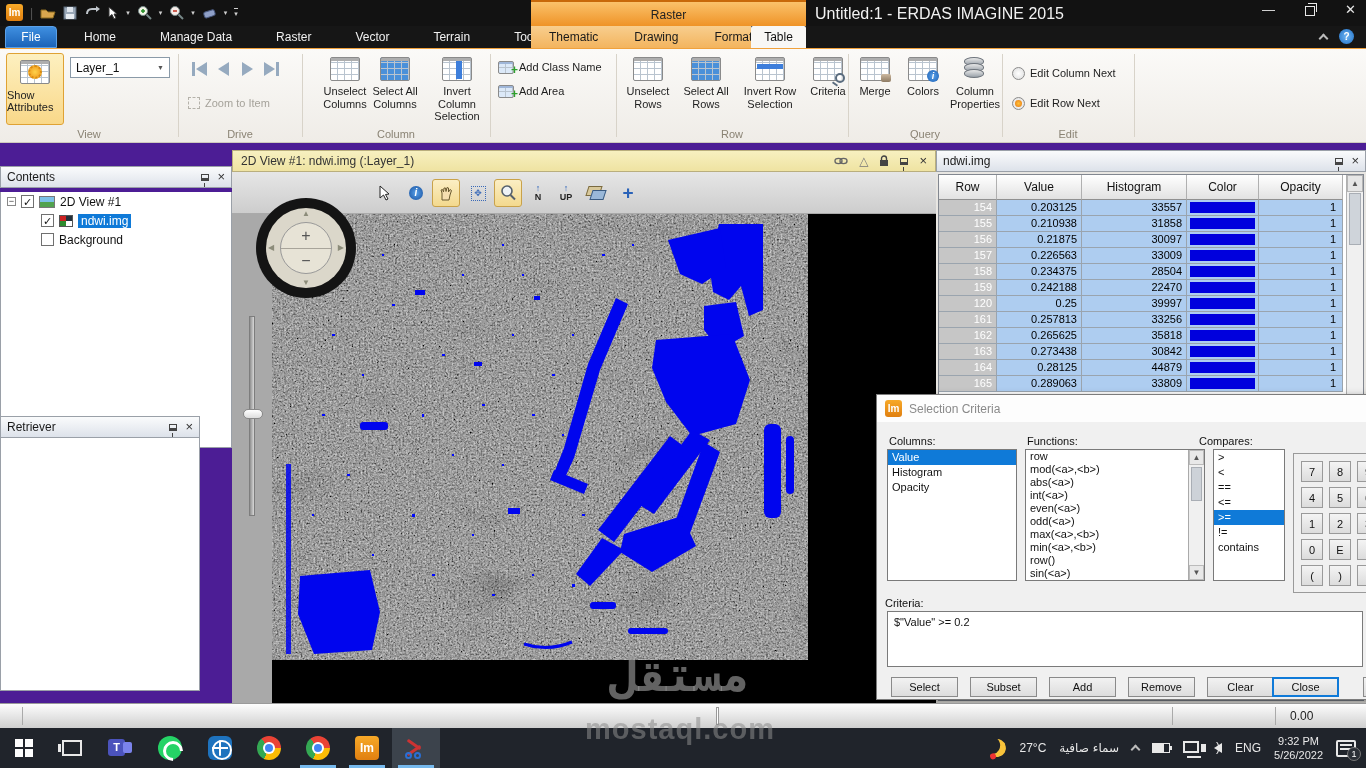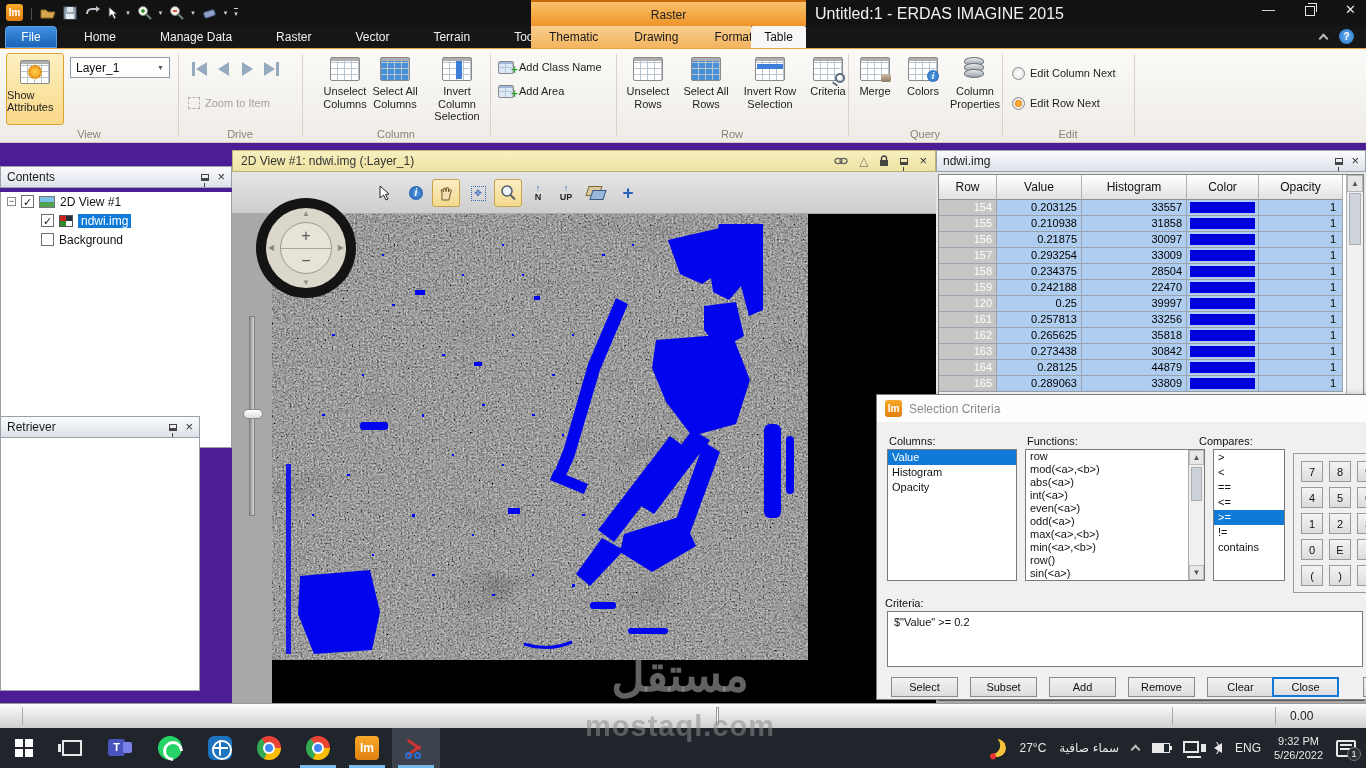--- a/index.html
+++ b/index.html
@@ -168,21 +168,21 @@
   .net-ic { width:16px; height:12px; border:2px solid #e8e8e8; }
   .net-ic:after { content:""; position:absolute; left:2px; top:13px; width:14px; height:2px; background:#e8e8e8; }
   .batt-ic { width:18px; height:10px; border:1px solid #e8e8e8; position:relative; background:linear-gradient(90deg,#e8e8e8 0 70%,transparent 70%); }
   .batt-ic:after { content:""; position:absolute; right:-3px; top:2px; width:2px; height:4px; background:#e8e8e8; }
   .spk-ic { width:0; height:0; border-top:5px solid transparent; border-bottom:5px solid transparent; border-right:8px solid #e8e8e8; position:relative; }
   .spk-ic:before { content:""; position:absolute; left:-13px; top:-4px; width:5px; height:8px; background:#e8e8e8; }
   .spk-ic:after { content:")"; position:absolute; left:2px; top:-8px; color:#e8e8e8; font-size:12px; }
 
   
   #wm { position:absolute; left:540px; top:648px; width:280px; text-align:center; z-index:50; pointer-events:none; }
-  #wm .ar { font-family:Liberation Serif, serif; font-size:46px; font-weight:bold; color:rgba(150,150,150,.65); }
+  #wm .ar { font-family:Liberation Mono, monospace; font-size:46px; font-weight:bold; color:rgba(150,150,150,.65); }
   #wm .lat { font-size:29px; font-weight:bold; color:rgba(140,140,140,.55); letter-spacing:1px; margin-top:8px; }
 </style>
 </head>
 <body>
 
 <div id="app">
 
   <div id="titlebar">
     <div class="qa">
       <span class="im-badge">Im</span>
@@ -620,21 +620,21 @@
           <span class="t-c c-row">156</span>
           <span class="t-c c-val">0.21875</span>
           <span class="t-c c-his">30097</span>
           <span class="t-c c-col">
             <div style="background: rgb(0, 0, 221);"></div>
           </span>
           <span class="t-c c-opa">1</span>
         </div>
       <div class="t-row">
           <span class="t-c c-row">157</span>
-          <span class="t-c c-val">0.293254</span>
+          <span class="t-c c-val">0.226563</span>
           <span class="t-c c-his">33009</span>
           <span class="t-c c-col">
             <div style="background: rgb(0, 0, 221);"></div>
           </span>
           <span class="t-c c-opa">1</span>
         </div>
       <div class="t-row">
           <span class="t-c c-row">158</span>
           <span class="t-c c-val">0.234375</span>
           <span class="t-c c-his">28504</span>

